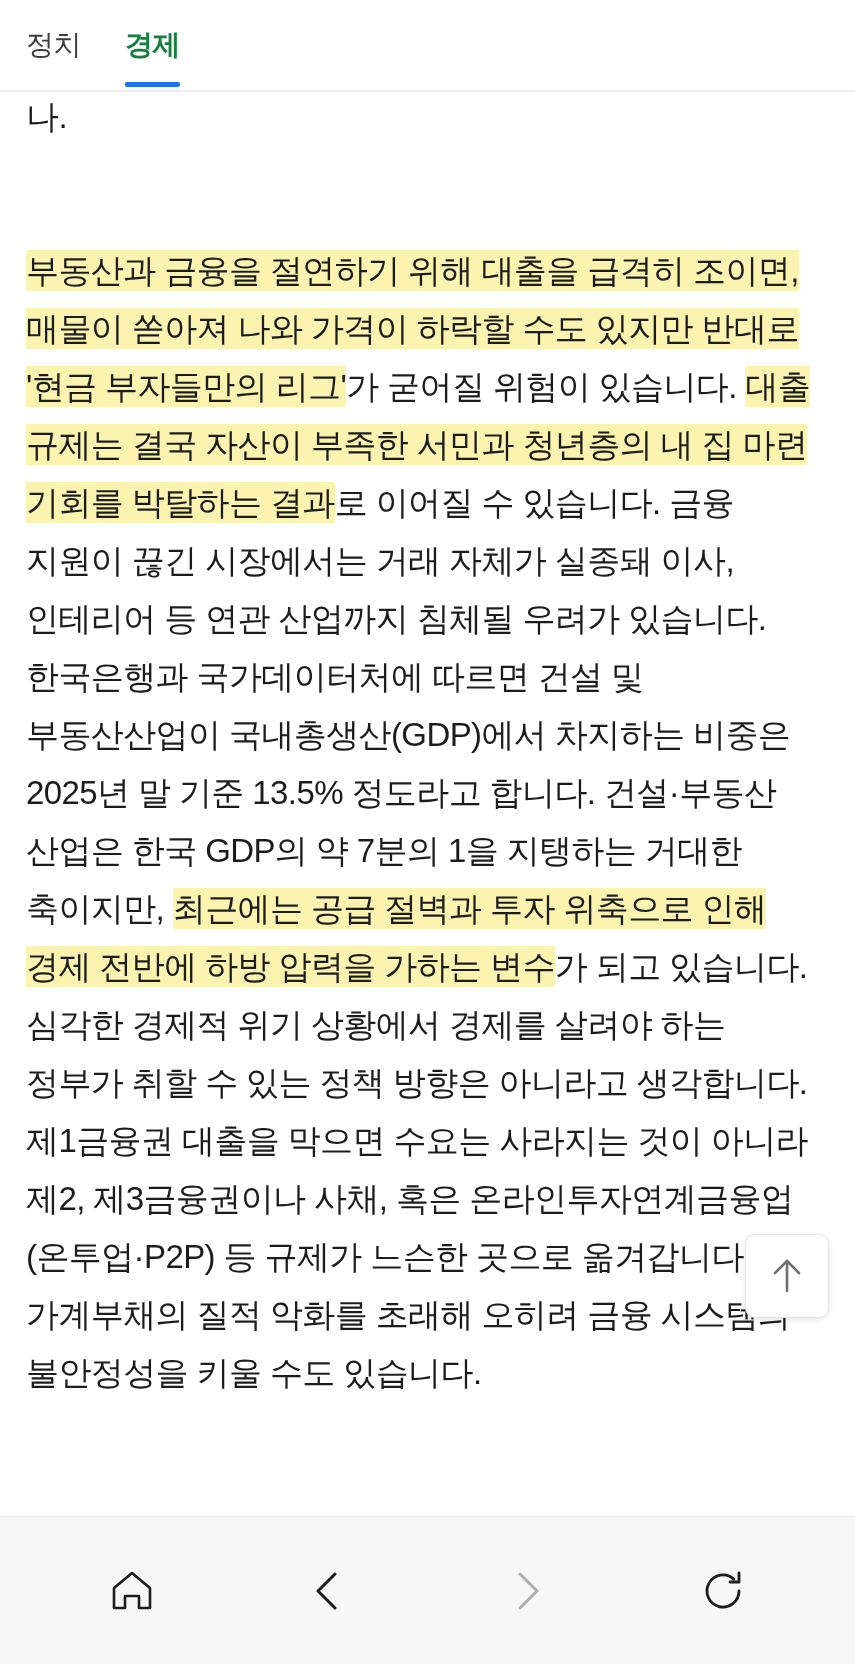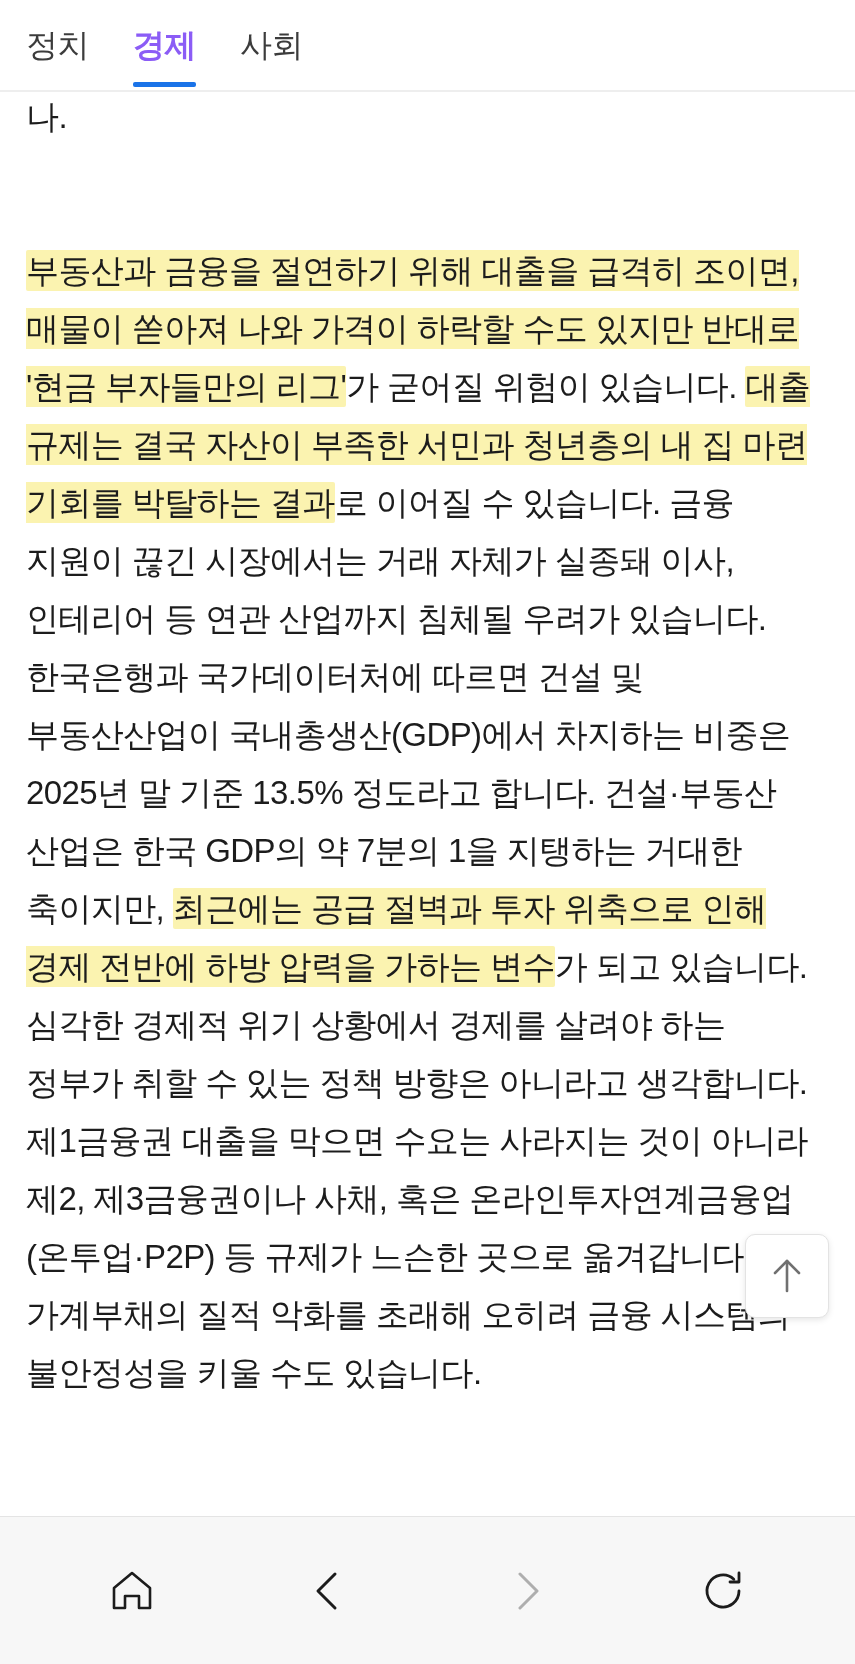--- a/index.html
+++ b/index.html
@@ -28,28 +28,28 @@
     align-items: center;
     padding: 0 26px;
     gap: 44px;
     background: #ffffff;
     border-bottom: 2px solid #eeeeee;
     overflow: hidden;
     white-space: nowrap;
   }
   .nav-item {
     position: relative;
-    font-size: 32px;
+    font-size: 28px;
     color: #3c3c3c;
     line-height: 92px;
     height: 92px;
     letter-spacing: -0.5px;
   }
   .nav-item.active {
-    color: #8b5cf6;
+    color: #15803d;
     font-weight: bold;
   }
   .nav-item.active::after {
     content: "";
     position: absolute;
     left: 0;
     right: 0;
     bottom: 4px;
     height: 5px;
     background: #1a73e8;
@@ -124,21 +124,20 @@
   .tb-btn.disabled svg { opacity: 0.33; }
 </style>
 </head>
 <body>
 
 <div class="screen">
 
   <nav class="nav">
     <div class="nav-item">정치</div>
     <div class="nav-item active">경제</div>
-    <div class="nav-item">사회</div>
   </nav>
 
   <main class="article">
 
     <p class="para cut-top">나.</p>
 
     <p class="para body">
       <mark class="hl">부동산과 금융을 절연하기 위해 대출을 급격히 조이면, 매물이 쏟아져 나와 가격이 하락할 수도 있지만 반대로 '현금 부자들만의 리그'</mark><span>가 굳어질 위험이 있습니다. </span><mark class="hl">대출 규제는 결국 자산이 부족한 서민과 청년층의 내 집 마련 기회를 박탈하는 결과</mark><span>로 이어질 수 있습니다. 금융 지원이 끊긴 시장에서는 거래 자체가 실종돼 이사, 인테리어 등 연관 산업까지 침체될 우려가 있습니다. 한국은행과 국가데이터처에 따르면 건설 및 부동산산업이 국내총생산(GDP)에서 차지하는 비중은 2025년 말 기준 13.5% 정도라고 합니다. 건설·부동산 산업은 한국 GDP의 약 7분의 1을 지탱하는 거대한 축이지만, </span><mark class="hl">최근에는 공급 절벽과 투자 위축으로 인해 경제 전반에 하방 압력을 가하는 변수</mark><span>가 되고 있습니다. 심각한 경제적 위기 상황에서 경제를 살려야 하는 정부가 취할 수 있는 정책 방향은 아니라고 생각합니다. 제1금융권 대출을 막으면 수요는 사라지는 것이 아니라 제2, 제3금융권이나 사채, 혹은 온라인투자연계금융업(온투업·P2P) 등 규제가 느슨한 곳으로 옮겨갑니다. 이는 가계부채의 질적 악화를 초래해 오히려 금융 시스템의 불안정성을 키울 수도 있습니다.</span>
     </p>
 

